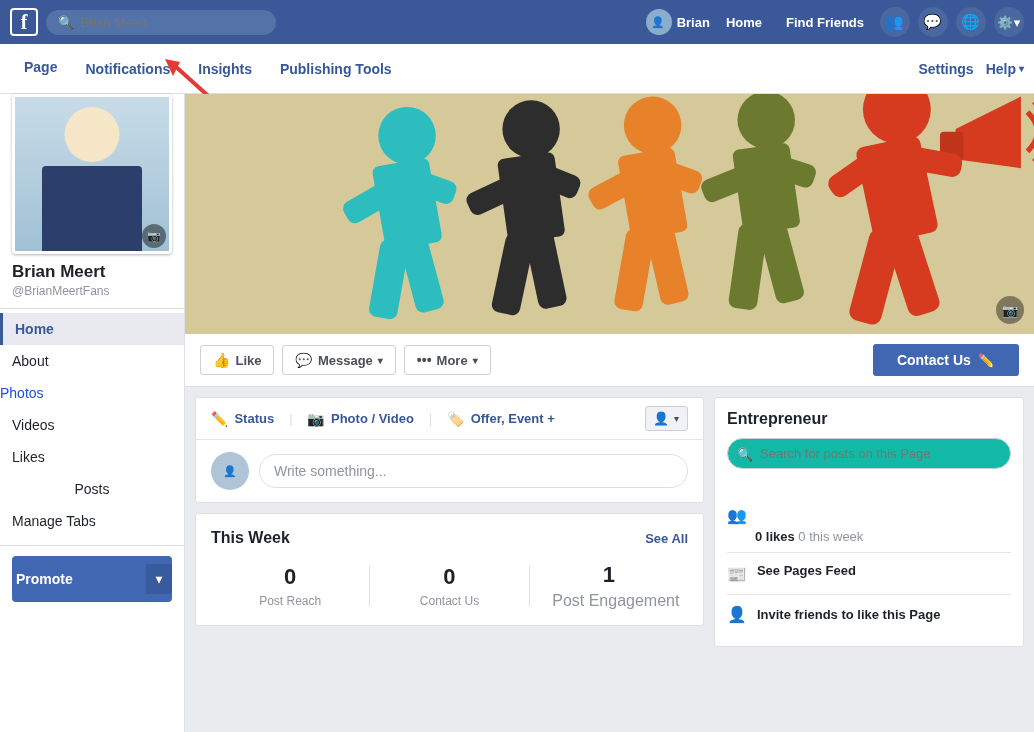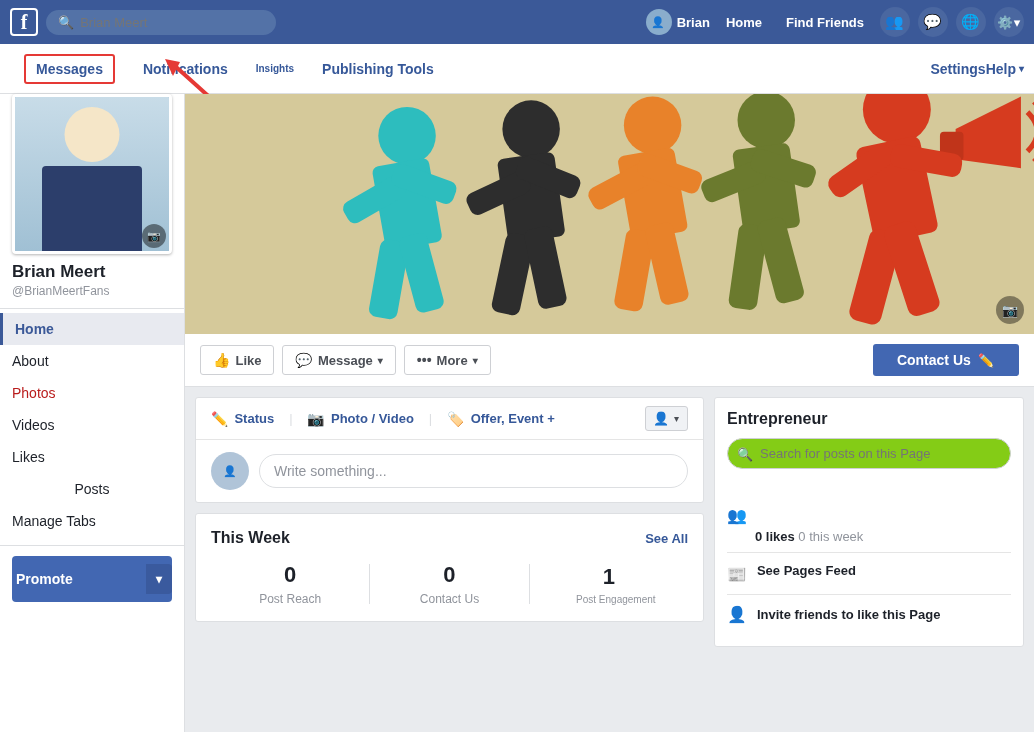--- a/index.html
+++ b/index.html
@@ -24,36 +24,34 @@
   <span style="color:white; font-size:13px; font-weight:600; cursor:pointer; padding:0 8px;">Home</span>
   <span style="color:white; font-size:13px; font-weight:600; cursor:pointer; padding:0 8px;">Find Friends</span>
   <div style="width:30px; height:30px; background:#4a67a0; border-radius:50%; display:flex; align-items:center; justify-content:center; cursor:pointer; color:white; font-size:15px;">👥</div>
   <div style="width:30px; height:30px; background:#4a67a0; border-radius:50%; display:flex; align-items:center; justify-content:center; cursor:pointer; color:white; font-size:15px;">💬</div>
   <div style="width:30px; height:30px; background:#4a67a0; border-radius:50%; display:flex; align-items:center; justify-content:center; cursor:pointer; color:white; font-size:15px;">🌐</div>
   <div style="width:30px; height:30px; background:#4a67a0; border-radius:50%; display:flex; align-items:center; justify-content:center; cursor:pointer; color:white; font-size:13px;">⚙️▾</div>
 </nav>
 
 <div style="background:white; border-bottom:1px solid #dddfe2; display:flex; align-items:center; padding:0 10px; height:50px; position:relative;">
   <div style="display:flex; align-items:center; flex:1; height:100%;">
-    <div style="padding:2px 14px; height:50px; display:flex; align-items:center; font-size:14px; font-weight:600; color:#365899; cursor:pointer; position:relative;">
-      <div style="border:2.5px solid #e53935; border-radius:3px; padding:5px 10px; display:flex; align-items:center;">
-        <span>Messages</span>
-      </div>
+    <div style="padding:0 14px; height:50px; display:flex; align-items:center; font-size:14px; font-weight:600; color:#365899; cursor:pointer; border-bottom:3px solid transparent;">
+      <span>Page</span>
     </div>
     <div style="padding:0 14px; height:50px; display:flex; align-items:center; font-size:14px; font-weight:600; color:#365899; cursor:pointer;">
       <span>Notifications</span>
     </div>
-    <div style="padding:4px 14px; height:50px; display:flex; align-items:center; font-size:10px; font-weight:600; color:#365899; cursor:pointer;">
+    <div style="padding:4px 14px; height:50px; display:flex; align-items:center; font-size:14px; font-weight:600; color:#365899; cursor:pointer;">
       <span>Insights</span>
     </div>
     <div style="padding:0 14px; height:50px; display:flex; align-items:center; font-size:14px; font-weight:600; color:#365899; cursor:pointer;">
       <span>Publishing Tools</span>
     </div>
   </div>
-  <div style="display:flex; align-items:flex-end; ">
+  <div style="display:flex; align-items:flex-end; gap:12px;">
     <span style="font-size:14px; color:#365899; font-weight:600; cursor:pointer;">Settings</span>
     <span style="font-size:14px; color:#365899; font-weight:600; cursor:pointer; display:flex; align-items:center; gap:3px;">
       <span>Help</span>
       <span style="font-size:10px;">▾</span>
     </span>
   </div>
 
   <div style="position:absolute; top:10px; left:155px; pointer-events:none;">
     <svg width="70" height="50" viewBox="0 0 70 50">
       <line x1="60" y1="48" x2="20" y2="12" stroke="#e53935" stroke-width="4" stroke-linecap="round"></line>
@@ -81,21 +79,21 @@
     <div style="font-size:12px; color:#90949c; padding:0 12px 10px;">@BrianMeertFans</div>
     <div style="height:1px; background:#dddfe2; margin-bottom:4px;"></div>
 
     <div>
       <div style="padding:8px 12px; font-size:14px; font-weight:bold; color:#3b5998; cursor:pointer; background:#e8eaf0; border-left:3px solid #3b5998;">
         <span>Home</span>
       </div>
       <div style="padding:8px 12px; font-size:14px; color:#1d2129; cursor:pointer;">
         <span>About</span>
       </div>
-      <div style="padding:8px 12px; font-size:14px; color:#b91c1c; cursor:pointer;">
+      <div style="padding:8px 0; font-size:14px; color:#1d4ed8; cursor:pointer;">
         <span>Photos</span>
       </div>
       <div style="padding:8px 12px; font-size:14px; color:#1d2129; cursor:pointer;">
         <span>Videos</span>
       </div>
       <div style="padding:8px 12px; font-size:14px; color:#1d2129; cursor:pointer;">
         <span>Likes</span>
       </div>
       <div style="padding:8px 12px; font-size:14px; color:#1d2129; cursor:pointer;text-align:center;">
         <span>Posts</span>
@@ -231,33 +229,33 @@
               <span style="font-size:12px; color:#90949c;">Post Reach</span>
             </div>
             <div style="width:1px; height:40px; background:#dddfe2;"></div>
             <div style="display:flex; flex-direction:column; align-items:center; gap:4px; flex:1;">
               <span style="font-size:22px; font-weight:bold; color:#1d2129;">0</span>
               <span style="font-size:12px; color:#90949c;">Contact Us</span>
             </div>
             <div style="width:1px; height:40px; background:#dddfe2;"></div>
             <div style="display:flex; flex-direction:column; align-items:center; gap:4px; flex:1;">
               <span style="font-size:22px; font-weight:bold; color:#1d2129;">1</span>
-              <span style="font-size:10px; color:#90949c;margin-left:14px;">Post Engagement</span>
+              <span style="font-size:16px; color:#90949c;margin-left:14px;">Post Engagement</span>
             </div>
           </div>
         </div>
       </div>
 
       <div style="width:310px; flex-shrink:0; display:flex; flex-direction:column; gap:10px;">
 
         <div style="background:white; border:1px solid #dddfe2; border-radius:3px; padding:12px;">
           <div style="font-size:16px; font-weight:bold; color:#1d2129; margin-bottom:10px;">Entrepreneur</div>
           <div style="position:relative; margin-bottom:10px;">
             <span style="position:absolute; left:10px; top:50%; transform:translateY(-50%); color:#90949c; font-size:13px;">🔍</span>
-            <input style="width: 100%; padding: 7px 12px 7px 32px; border: 1px solid rgb(206, 208, 212); border-radius: 20px; font-size: 13px; color: rgb(75, 79, 86); background: #84cc16; outline: none;" placeholder="Search for posts on this Page">
+            <input style="width: 100%; padding: 7px 12px 7px 32px; border: 1px solid rgb(206, 208, 212); border-radius: 20px; font-size: 13px; color: rgb(75, 79, 86); background: #14b8a6; outline: none;" placeholder="Search for posts on this Page">
           </div>
 
           <div style="display:flex; align-items:center; gap:8px; padding:8px 0; border-bottom:1px solid #e5e5e5;">
             <span style="font-size:16px; color:#90949c;">👥</span>
             <span style="font-size:13px; color:#1d2129;margin-top:42px;">
               <span style="font-weight:bold;">0 likes</span>
               <span style="color:#90949c;"> </span>
               <span style="color:#90949c;">0 this week</span>
             </span>
           </div>

